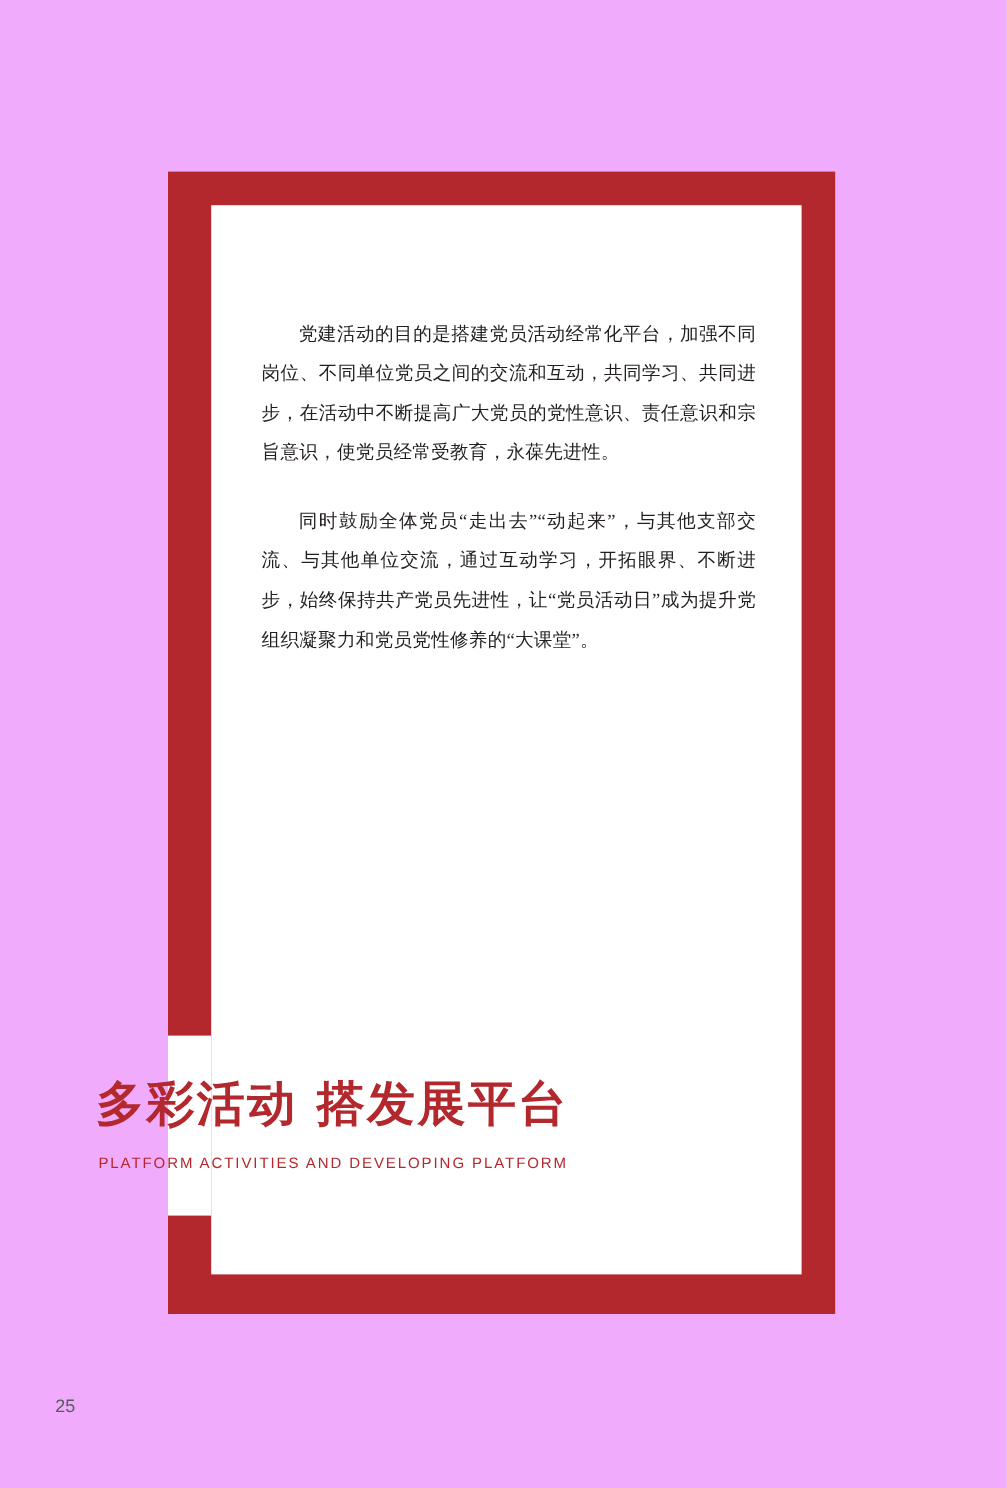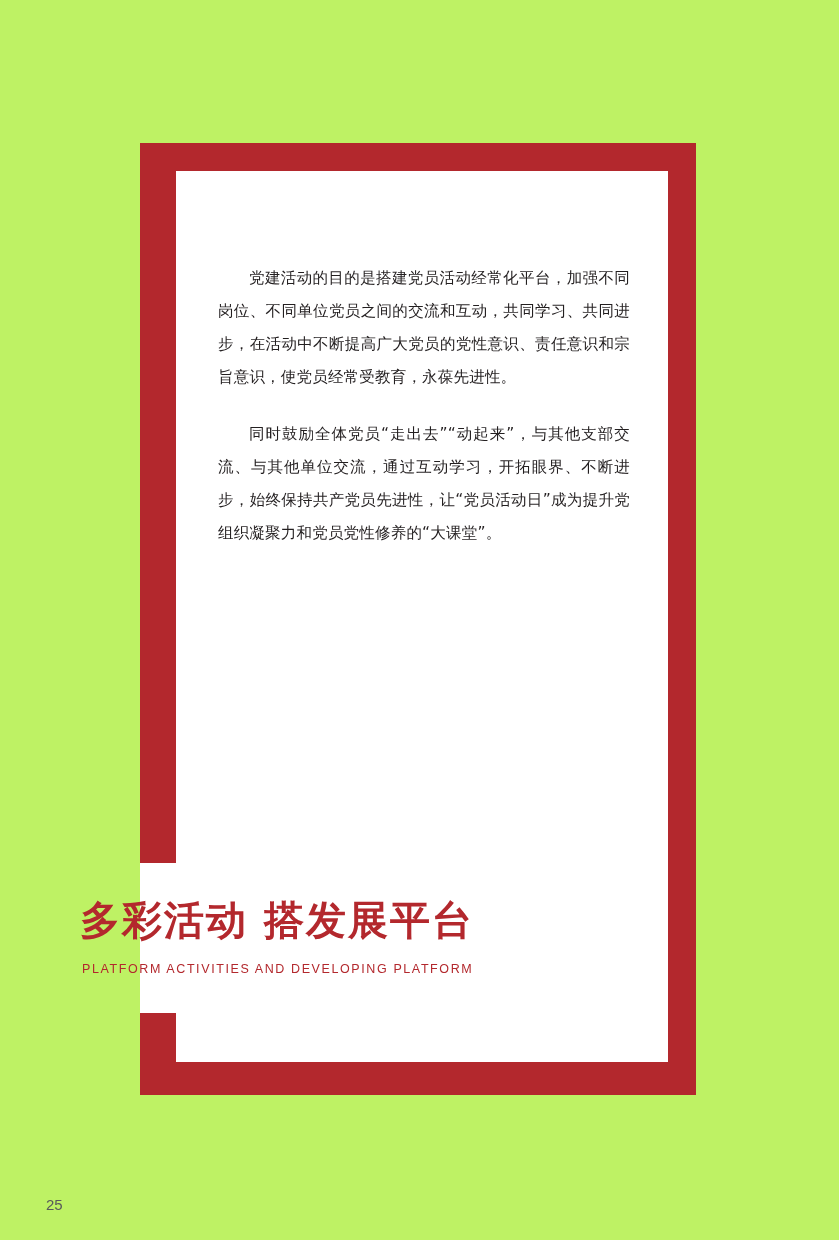--- a/index.html
+++ b/index.html
@@ -11,21 +11,21 @@
     width: 839px;
     height: 1240px;
     position: relative;
     font-family: "Liberation Sans", sans-serif;
     overflow: hidden;
   }
 
   .page {
     position: absolute;
     inset: 0;
-    background: #bef264;
+    background: #f0abfc;
   }
 
   
   .frame-wrap {
     position: absolute;
     left: 140px;
     top: 143px;
     width: 556px;
     height: 952px;
   }
@@ -63,21 +63,21 @@
     font-family: "DejaVu Sans", "Liberation Sans", sans-serif;
     font-size: 15.5px;
     line-height: 33px;
     color: #231f20;
     text-align: justify;
     text-justify: inter-ideograph;
     text-indent: 2em;
     margin: 0 0 24px 0;
     letter-spacing: 0.2px;
   }
-  .para:last-child { margin-bottom: 0; }
+  .para:last-child { margin-bottom: 0; font-family: Liberation Serif, serif; }
 
   
   .title-block {
     position: absolute;
     left: 80px;
     top: 893px;
     width: 620px;
   }
   .title-cn {
     font-family: "DejaVu Serif", "Liberation Serif", serif;
@@ -95,21 +95,21 @@
     color: #b3282d;
     letter-spacing: 1.6px;
     margin: 12px 0 0 2px;
     white-space: nowrap;
   }
 
   
   .page-number {
     position: absolute;
     left: 46px;
-    top: 1196px;
+    top: 1164px;
     font-family: "Liberation Sans", sans-serif;
     font-size: 15px;
     color: #58595b;
   }
 </style>
 </head>
 <body>
 
 <div class="page">
 

